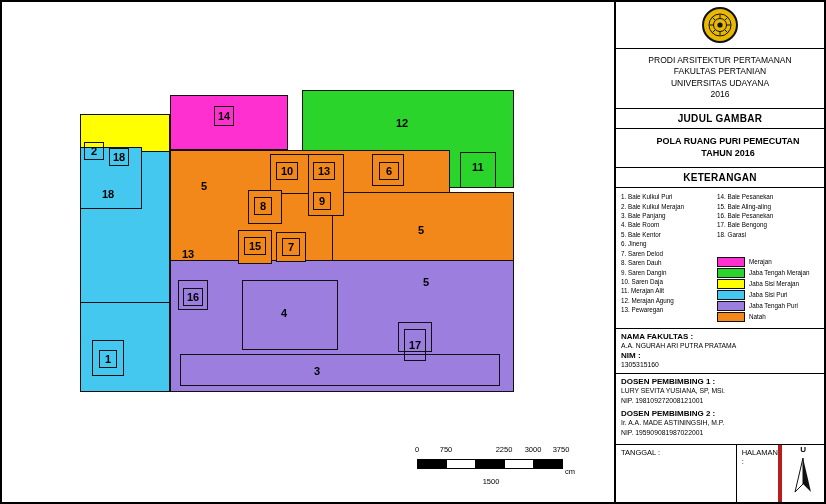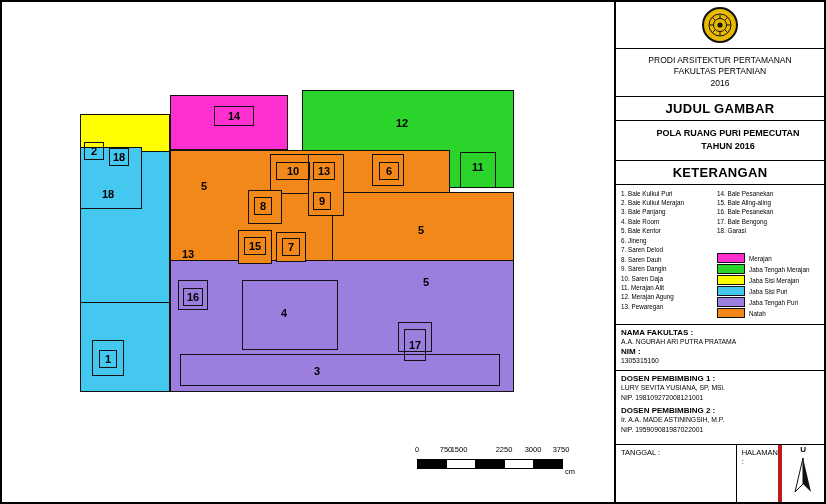--- a/index.html
+++ b/index.html
@@ -23,21 +23,21 @@
   #scalebar .bar i{flex:1;border-right:1px solid #000;}
   #scalebar .bar i:last-child{border-right:none;}
   #scalebar .bar i.f{background:#000;}
   #scalebar .unit{position:absolute;left:148px;top:22px;font-size:7.5px;}
 
   
   #titleblock{position:absolute;left:612px;top:0;width:210px;height:500px;border-left:2px solid #000;box-sizing:border-box;}
   .tb-row{border-bottom:1px solid #000;box-sizing:border-box;padding:3px 5px;}
   .tb-center{text-align:center;}
   .tb-title{font-size:8.5px;font-weight:normal;line-height:1.35;}
-  .tb-head{font-size:13px;font-weight:bold;text-align:center;letter-spacing:.3px;}
+  .tb-head{font-size:10px;font-weight:bold;text-align:center;letter-spacing:.3px;}
   .tb-sub{font-size:9px;font-weight:bold;text-align:center;line-height:1.4;}
 
   
   #logo-row{height:46px;display:flex;align-items:center;justify-content:center;border-bottom:1px solid #000;}
   .logo{width:32px;height:32px;border-radius:50%;background:#e8b900;border:2px solid #111;
         display:flex;align-items:center;justify-content:center;}
   .logo svg{display:block;}
 
   
   #legend{padding:4px 5px 5px 5px;border-bottom:1px solid #000;}
@@ -92,46 +92,46 @@
     <div class="shape" style="left:236px;top:228px;width:34px;height:34px;background:#f2881a;"></div>
     <div class="shape" style="left:274px;top:230px;width:30px;height:30px;background:#f2881a;"></div>
     <div class="shape" style="left:370px;top:152px;width:32px;height:32px;background:#f2881a;"></div>
     <div class="shape" style="left:458px;top:150px;width:36px;height:36px;background:#2ad42a;"></div>
     <div class="shape" style="left:176px;top:278px;width:30px;height:30px;background:#9b7ede;"></div>
     <div class="shape" style="left:396px;top:320px;width:34px;height:30px;background:#9b7ede;"></div>
     <div class="shape" style="left:90px;top:338px;width:32px;height:36px;background:#45c8f0;"></div>
 
     <div class="lbl" style="left:82px;top:140px;width:20px;height:18px;">2</div>
     <div class="lbl" style="left:107px;top:146px;width:20px;height:18px;">18</div>
-    <div class="lbl" style="left:212px;top:104px;width:40px;height:20px;">14</div>
+    <div class="lbl" style="left:212px;top:104px;width:20px;height:20px;">14</div>
     <div class="lbl" style="left:390px;top:112px;width:20px;height:18px;border:none;">12</div>
     <div class="plain" style="left:100px;top:186px;">18</div>
     <div class="plain" style="left:199px;top:178px;">5</div>
-    <div class="lbl" style="left:274px;top:160px;width:34px;height:18px;">10</div>
+    <div class="lbl" style="left:274px;top:160px;width:22px;height:18px;">10</div>
     <div class="lbl" style="left:311px;top:160px;width:22px;height:18px;">13</div>
     <div class="lbl" style="left:377px;top:160px;width:20px;height:18px;">6</div>
     <div class="plain" style="left:470px;top:159px;">11</div>
     <div class="lbl" style="left:252px;top:195px;width:18px;height:18px;">8</div>
     <div class="lbl" style="left:311px;top:190px;width:18px;height:18px;">9</div>
     <div class="plain" style="left:416px;top:222px;">5</div>
     <div class="plain" style="left:180px;top:246px;">13</div>
     <div class="lbl" style="left:242px;top:235px;width:22px;height:18px;">15</div>
     <div class="lbl" style="left:280px;top:236px;width:18px;height:18px;">7</div>
     <div class="plain" style="left:421px;top:274px;">5</div>
     <div class="lbl" style="left:181px;top:286px;width:20px;height:18px;">16</div>
     <div class="plain" style="left:279px;top:305px;">4</div>
     <div class="lbl" style="left:402px;top:327px;width:22px;height:32px;">17</div>
     <div class="lbl" style="left:97px;top:348px;width:18px;height:18px;">1</div>
     <div class="plain" style="left:312px;top:363px;">3</div>
 
     <div id="scalebar">
       <div class="ticks">
         <span style="left:0px;">0</span>
         <span style="left:29px;">750</span>
-        <span style="left:42px;">1500</span>
+        <span style="left:74px;margin-top:32px;">1500</span>
         <span style="left:87px;">2250</span>
         <span style="left:116px;">3000</span>
         <span style="left:144px;">3750</span>
       </div>
       <div class="bar">
         <i class="f"></i>
           <i></i>
           <i class="f"></i>
           <i></i>
           <i class="f"></i>
@@ -158,20 +158,21 @@
             <line x1="19.5" y1="4.5" x2="16.8" y2="7.2"></line>
               <line x1="7.2" y1="16.8" x2="4.5" y2="19.5"></line>
           </g>
         </svg>
       </div>
     </div>
 
     <div class="tb-row tb-center" style="padding:6px 5px 7px 5px;">
       <div class="tb-title">PRODI ARSITEKTUR PERTAMANAN</div>
       <div class="tb-title">FAKULTAS PERTANIAN</div>
+      <div class="tb-title">UNIVERSITAS UDAYANA</div>
       <div class="tb-title">2016</div>
     </div>
 
     <div class="tb-row" style="padding:4px 5px;">
       <div class="tb-head">JUDUL GAMBAR</div>
     </div>
 
     <div class="tb-row" style="padding:6px 5px 7px 21px;">
       <div class="tb-sub">POLA RUANG PURI PEMECUTAN</div>
       <div class="tb-sub">TAHUN 2016</div>

